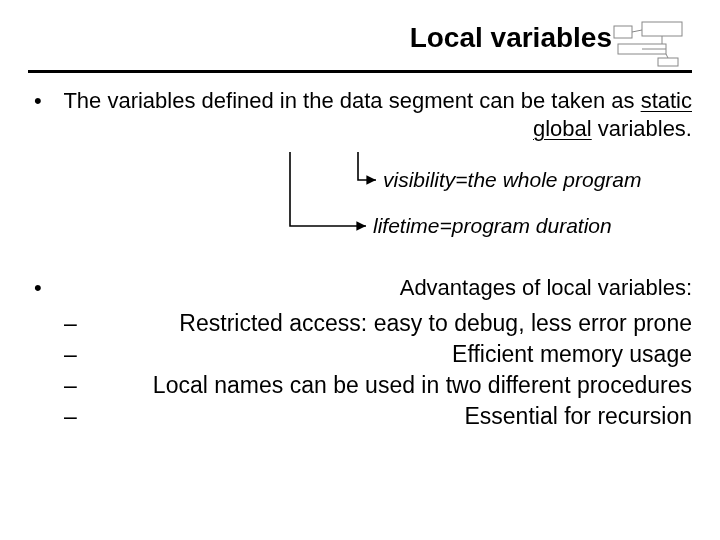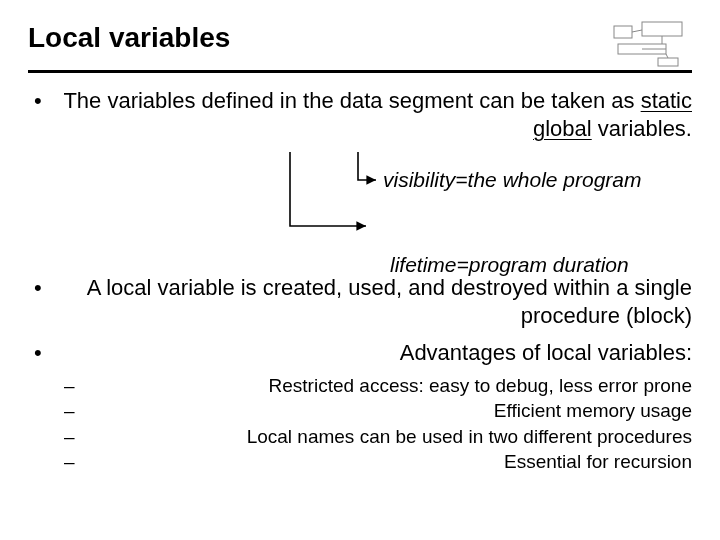--- a/index.html
+++ b/index.html
@@ -15,21 +15,21 @@
   .slide {
     position: relative;
     width: 720px;
     height: 540px;
     box-sizing: border-box;
     padding: 20px 28px 20px 28px;
   }
   .header {
     display: flex;
     align-items: flex-start;
-    justify-content: space-between;
+    justify-content: flex-end;
   }
   .title {
     font-size: 28px;
     font-weight: bold;
     margin: 2px 0 8px 0;
   }
   .rule {
     border: none;
     border-top: 3px solid #000;
     margin: 0 0 14px 0;
@@ -64,38 +64,38 @@
     position: relative;
     height: 92px;
   }
   .callout-line {
     position: absolute;
     font-style: italic;
     font-size: 21px;
     white-space: nowrap;
   }
   .callout1 { top: 6px; left: 355px; }
-  .callout2 { top: 52px; left: 362px; margin-top: 39px; }
+  .callout2 { top: 52px; left: 345px; }
   .arrow-svg {
     position: absolute;
     left: 0;
     top: 0;
     width: 700px;
     height: 95px;
     overflow: visible;
   }
   ul.dashes {
     list-style: none;
     margin: 6px 0 0 0;
     padding: 0;
   }
   ul.dashes > li {
     position: relative;
     padding-left: 28px;
-    font-size: 19px;
+    font-size: 23px;
     line-height: 1.35;
   }
   ul.dashes > li::before {
     content: "–";
     position: absolute;
     left: 6px;
     top: 0;
   }
   
   .deco-svg {
@@ -145,21 +145,20 @@
 
       <polyline points="330,-10 330,18 348,18" fill="none" stroke="#000" stroke-width="1.6" marker-end="url(#ah)"></polyline>
 
       <polyline points="262,-10 262,64 338,64" fill="none" stroke="#000" stroke-width="1.6" marker-end="url(#ah)"></polyline>
     </svg>
     <div class="callout-line callout1">visibility=the whole program</div>
     <div class="callout-line callout2">lifetime=program duration</div>
   </div>
 
   <ul class="bullets">
-    <li>A local variable is created, used, and destroyed within a single procedure (block)</li>
     <li>
       <span>Advantages of local variables:</span>
       <ul class="dashes">
         <li>Restricted access: easy to debug, less error prone</li>
         <li>Efficient memory usage</li>
         <li>Local names can be used in two different procedures</li>
         <li>Essential for recursion</li>
       </ul>
     </li>
   </ul>

